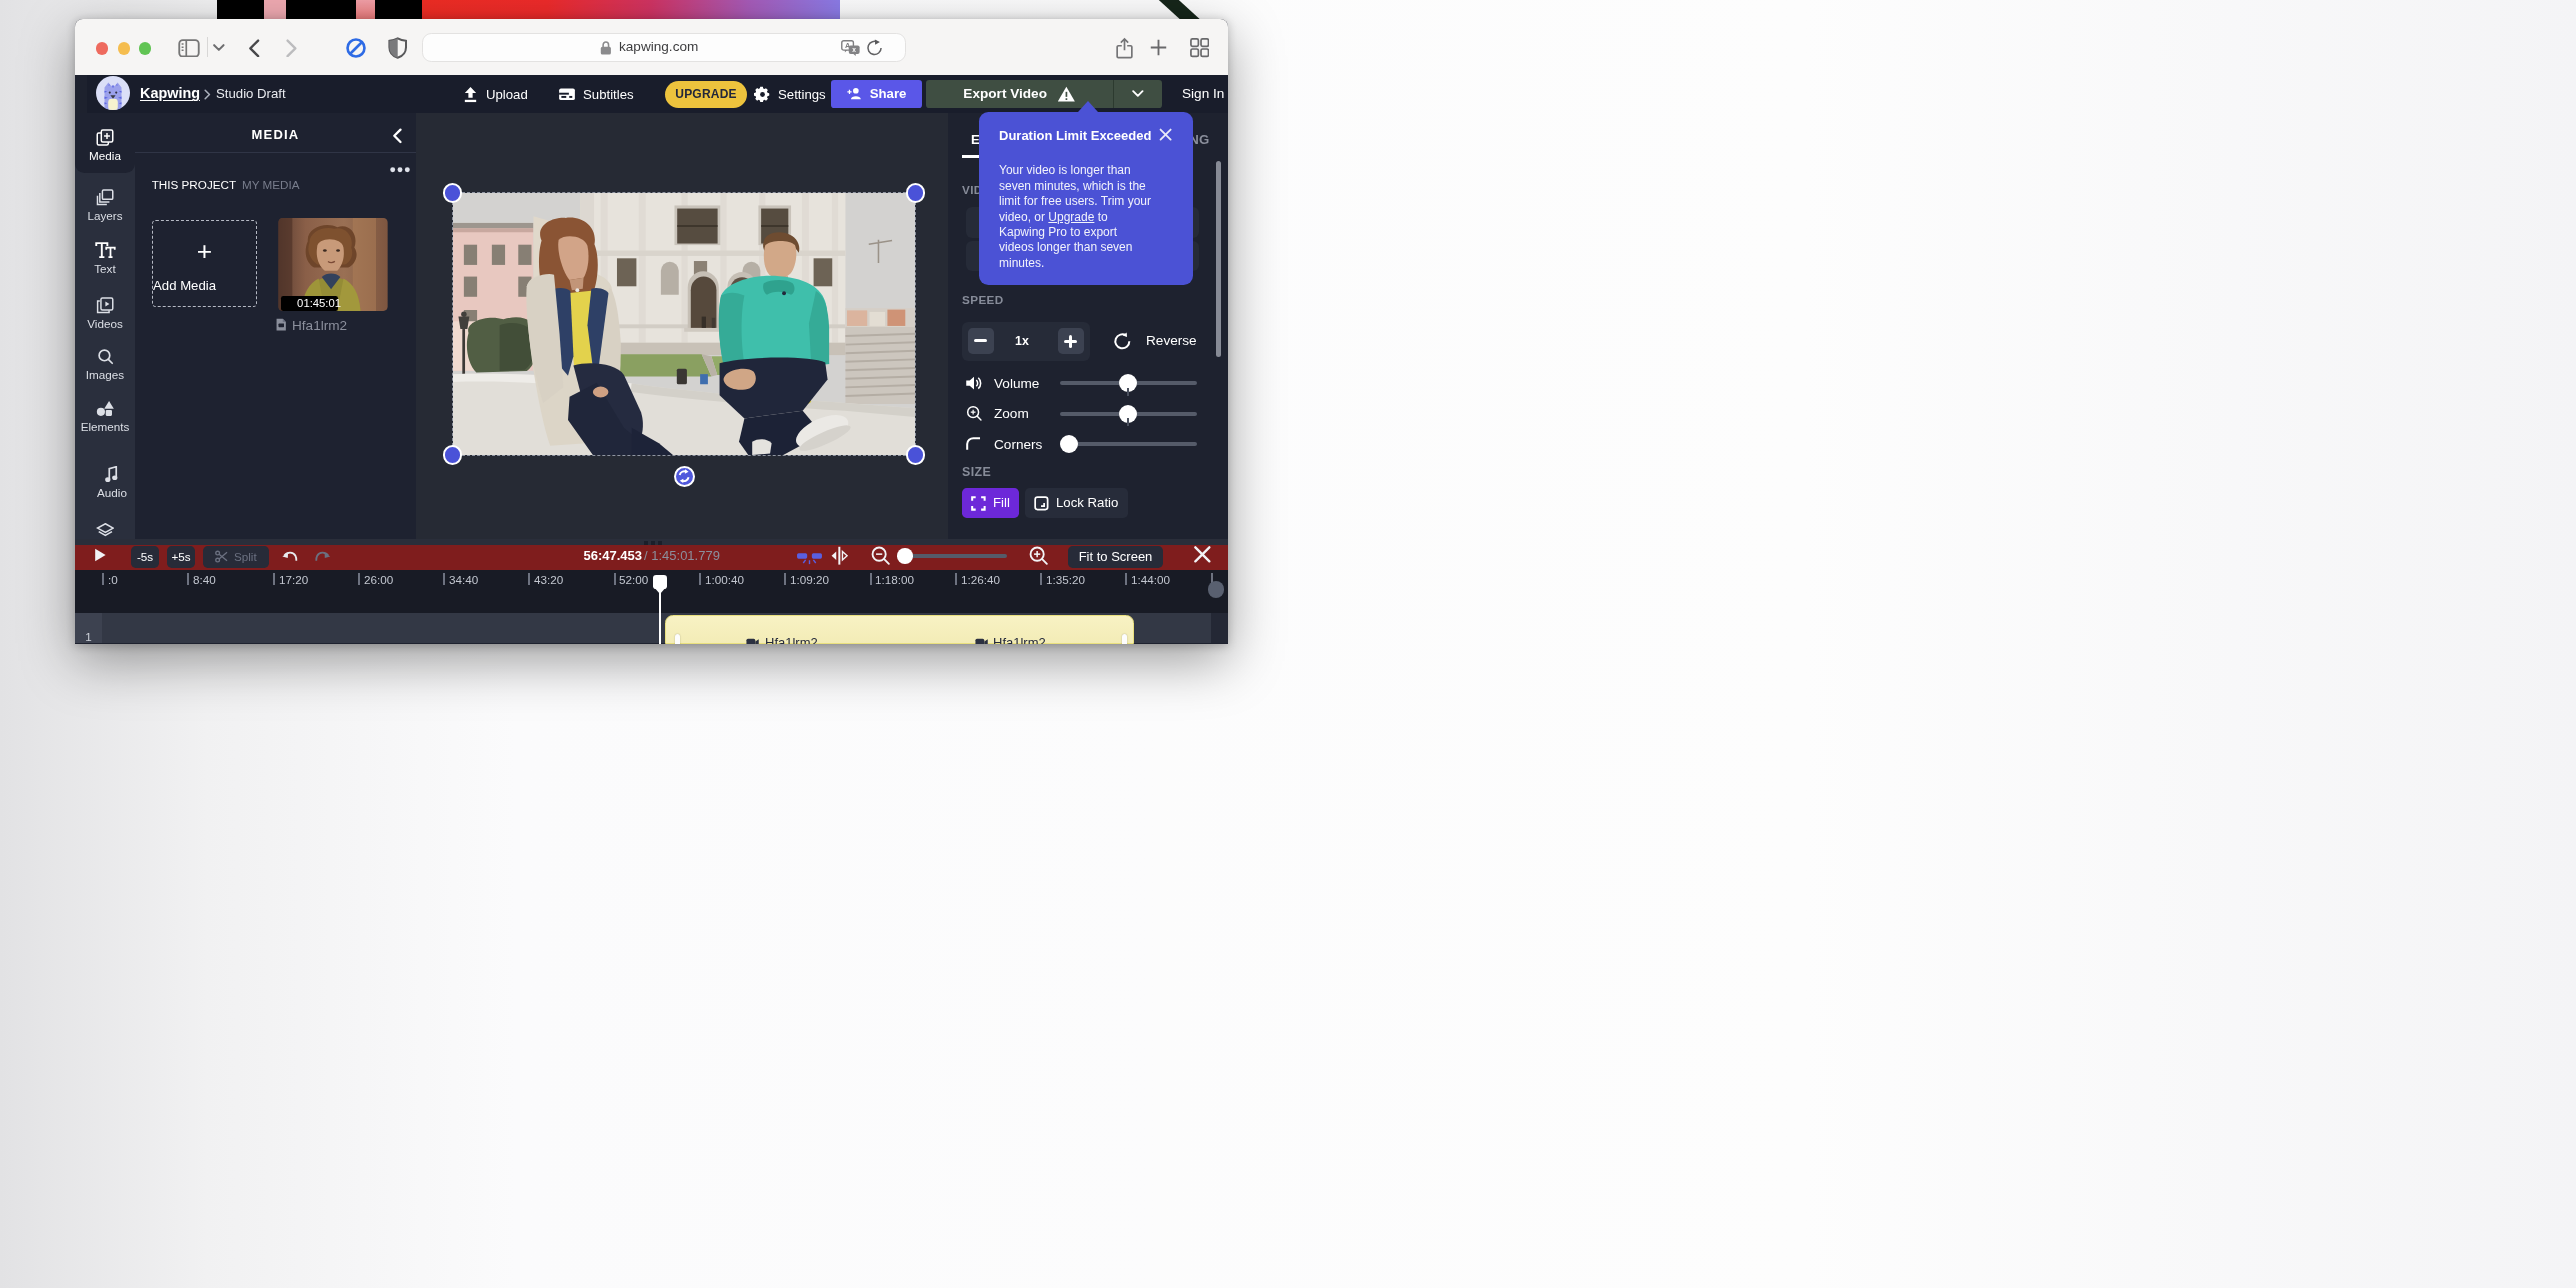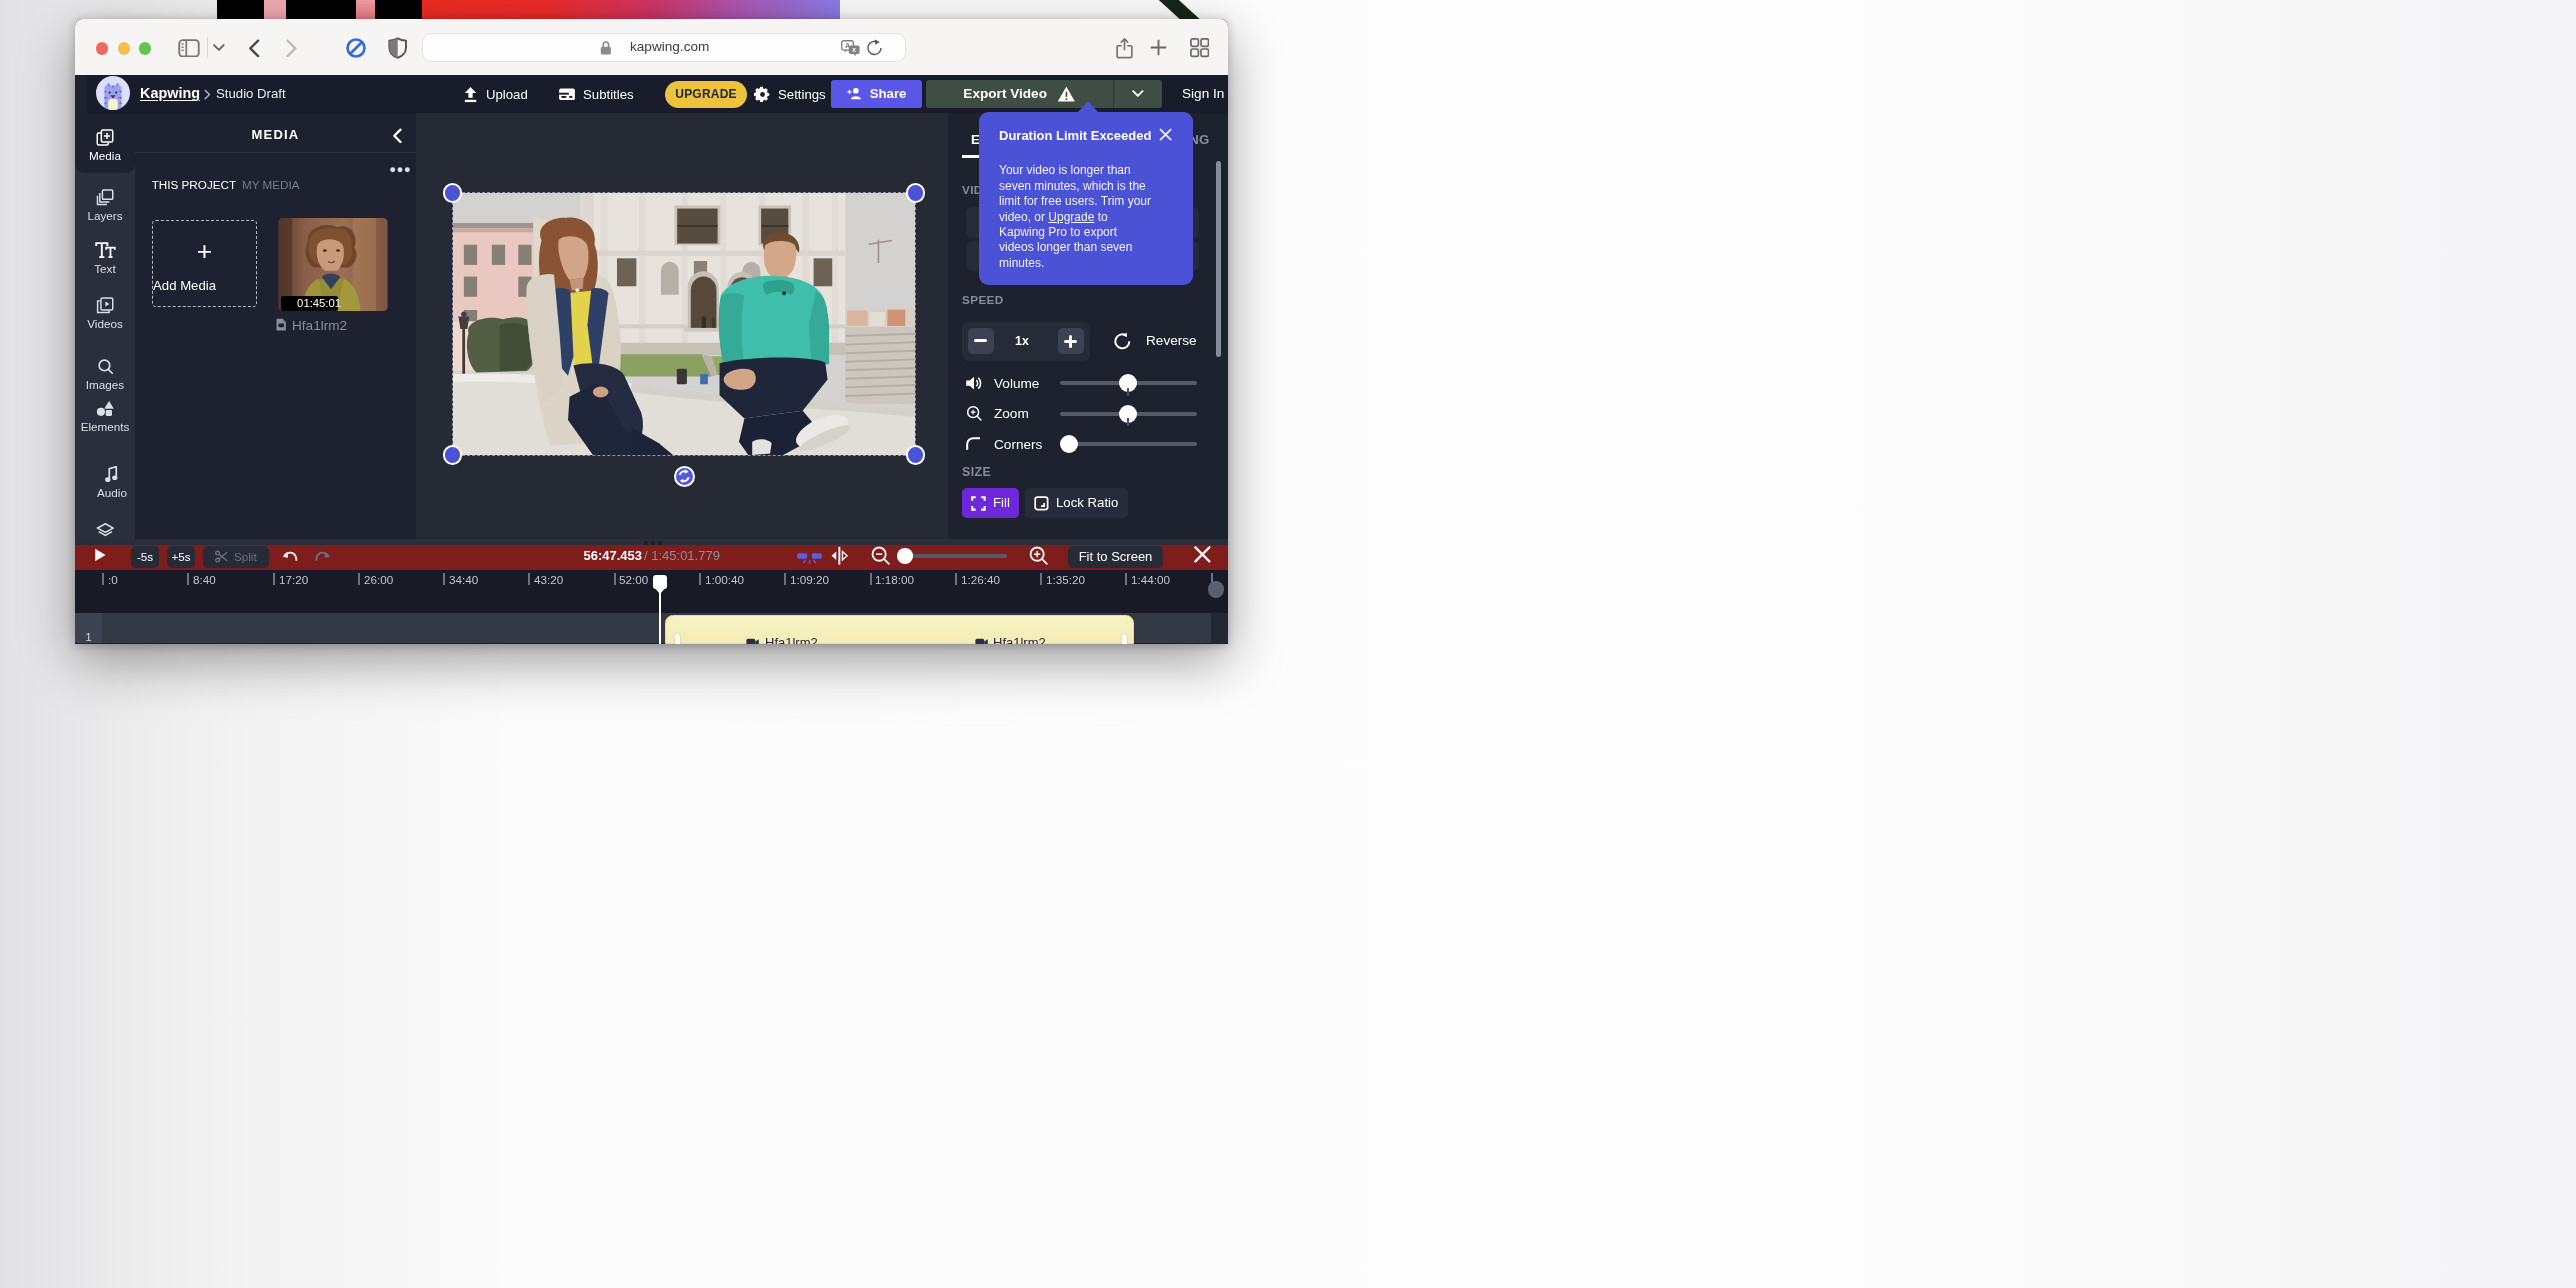--- a/index.html
+++ b/index.html
@@ -92,21 +92,21 @@
     </svg>
     <svg class="abs" style="left:313px; top:18px;" width="19.4" height="22" viewBox="0 0 25 28">
       <path d="M12.5 1.5 C9 3.5 5 4.5 1.8 4.8 L1.8 13 C1.8 19.5 6 24.5 12.5 26.6 C19 24.5 23.2 19.5 23.2 13 L23.2 4.8 C20 4.5 16 3.5 12.5 1.5 Z" fill="none" stroke="#59595b" stroke-width="2.6"></path>
       <path d="M12.5 1.5 C9 3.5 5 4.5 1.8 4.8 L1.8 13 C1.8 19.5 6 24.5 12.5 26.6 Z" fill="#7a7a7c"></path>
     </svg>
     <div id="urlbar">
       <svg class="abs" style="left:177px; top:7px;" width="11.7" height="14" viewBox="0 0 15 18">
         <rect x="1" y="7.5" width="13" height="10" rx="2" fill="#8b8b8d"></rect>
         <path d="M4 8 L4 5 C4 3 5.4 1.3 7.5 1.3 C9.6 1.3 11 3 11 5 L11 8" fill="none" stroke="#8b8b8d" stroke-width="2"></path>
       </svg>
-      <div class="abs" style="left:196px; top:5.4px; font-size:13.6px; color:#3d3d3f;margin-left:11px;">kapwing.com</div>
+      <div class="abs" style="left:196px; top:5.4px; font-size:13.6px; color:#3d3d3f;">kapwing.com</div>
       <svg class="abs" style="left:418px; top:6.2px;" width="19.4" height="16.3" viewBox="0 0 25 21">
         <rect x="1" y="1" width="15" height="12" rx="2.5" fill="none" stroke="#7e7e80" stroke-width="1.8"></rect>
         <path d="M5 13 L5 16 L8 13" fill="#7e7e80"></path>
         <text x="8.5" y="10.5" font-size="9.5" font-weight="bold" fill="#7e7e80" text-anchor="middle" font-family="Liberation Sans">A</text>
         <rect x="10" y="7" width="14" height="11" rx="2.5" fill="#828284"></rect>
         <path d="M19 18 L19 20.5 L16 18" fill="#828284"></path>
         <text x="17" y="15.5" font-size="8.5" font-weight="bold" fill="#fdfdfd" text-anchor="middle" font-family="Liberation Sans">x</text>
       </svg>
       <svg class="abs" style="left:443px; top:5.4px;" width="17" height="18" viewBox="0 0 22 23">
         <path d="M19.5 11.5 A8.5 8.5 0 1 1 15.5 4.2" fill="none" stroke="#636365" stroke-width="2"></path>
@@ -232,21 +232,21 @@
       <div>Text</div>
     </div>
     <div class="railitem" style="top:184px;">
       <svg width="18" height="17" viewBox="0 0 24 23">
           <path d="M5 5.5 L2 5.5 L2 21 L17.5 21 L17.5 18" fill="none" stroke="#dcdfe6" stroke-width="2"></path>
           <rect x="6.5" y="1.5" width="16" height="16" rx="2" fill="none" stroke="#dcdfe6" stroke-width="2"></rect>
           <path d="M12.5 6 L18 9.5 L12.5 13 Z" fill="#dcdfe6"></path>
         </svg>
       <div>Videos</div>
     </div>
-    <div class="railitem" style="top:245px;">
+    <div class="railitem" style="top:235px;">
       <svg width="17" height="17" viewBox="0 0 24 24">
           <circle cx="10.5" cy="10.5" r="7.5" fill="none" stroke="#dcdfe6" stroke-width="2.4"></circle>
           <line x1="16" y1="16" x2="21.5" y2="21.5" stroke="#dcdfe6" stroke-width="2.4" stroke-linecap="round"></line>
         </svg>
       <div>Images</div>
     </div>
     <div class="railitem" style="top:287px;">
       <svg width="18.7" height="17" viewBox="0 0 25 23">
           <path d="M17.5 1.5 L24 12 L11 12 Z" fill="#dcdfe6"></path>
           <circle cx="6.5" cy="16" r="5.5" fill="#dcdfe6"></circle>

